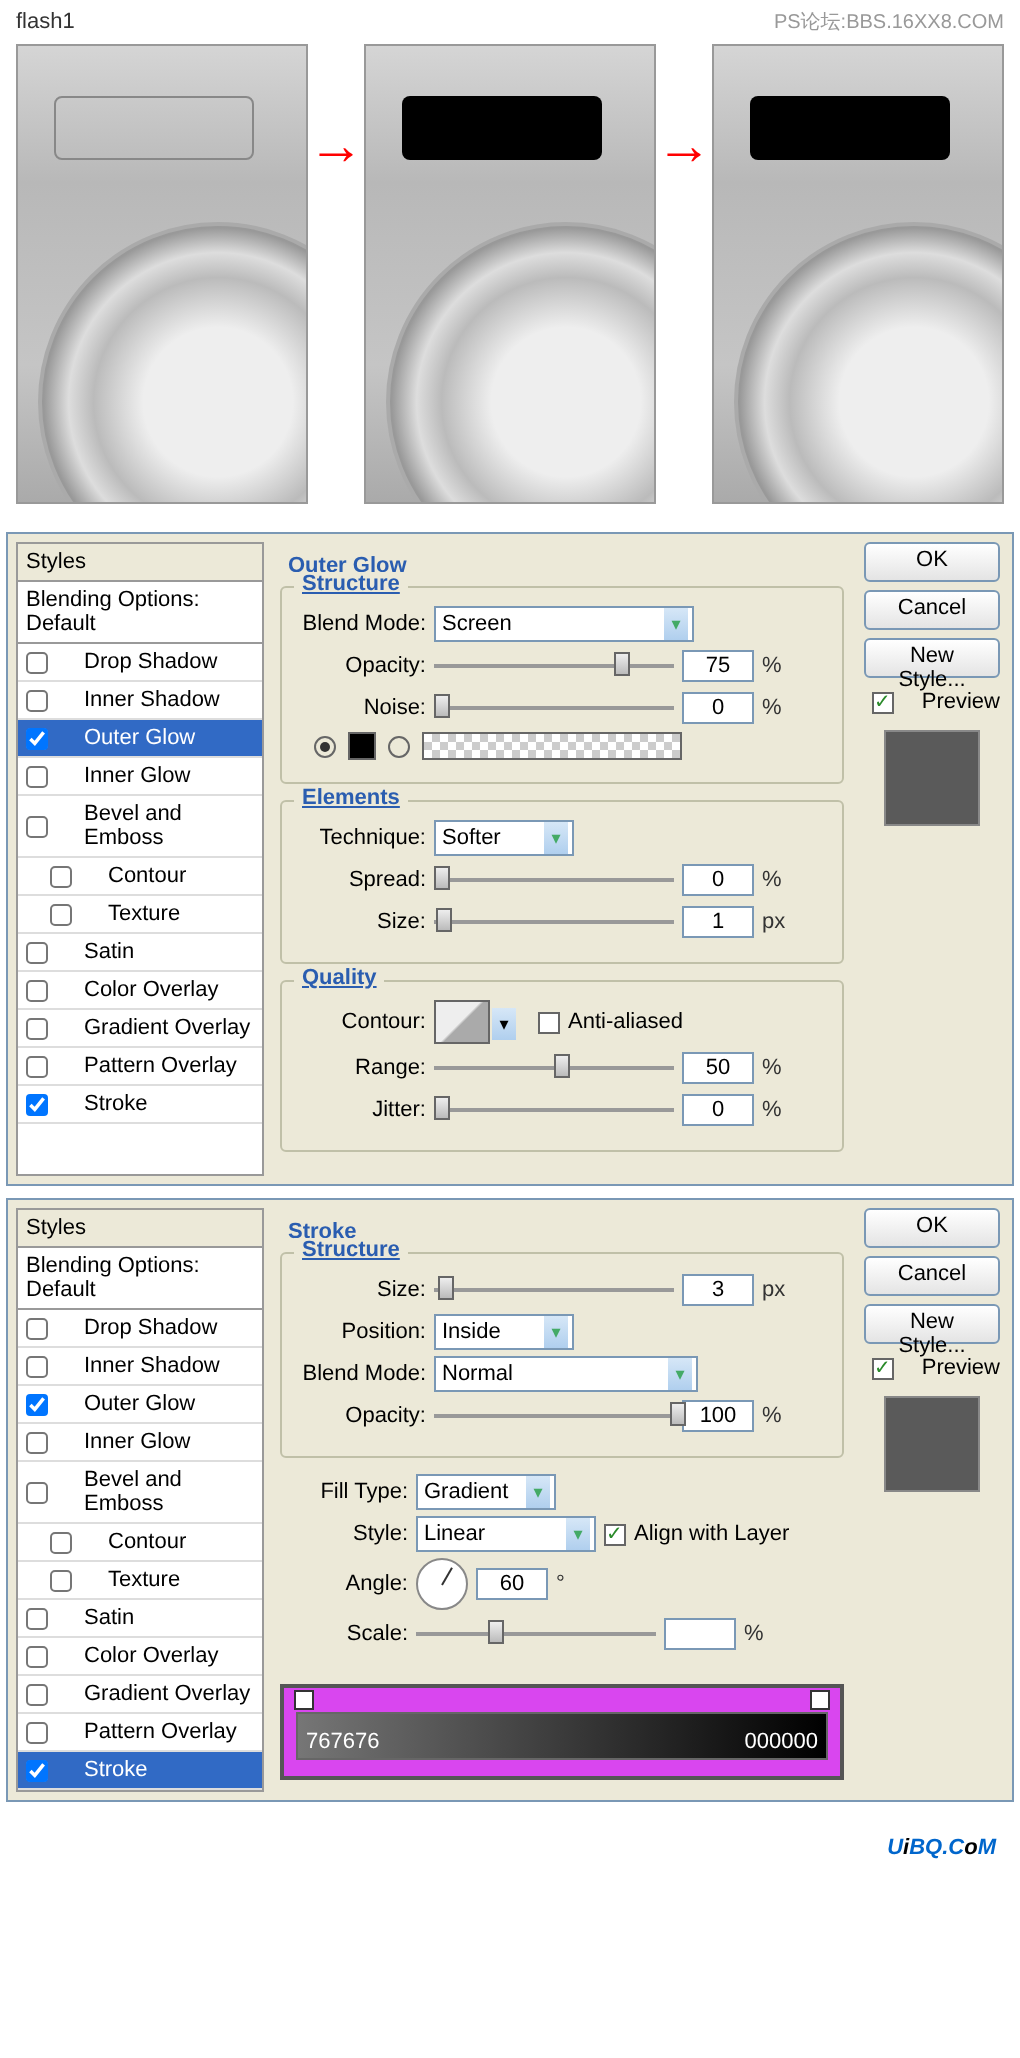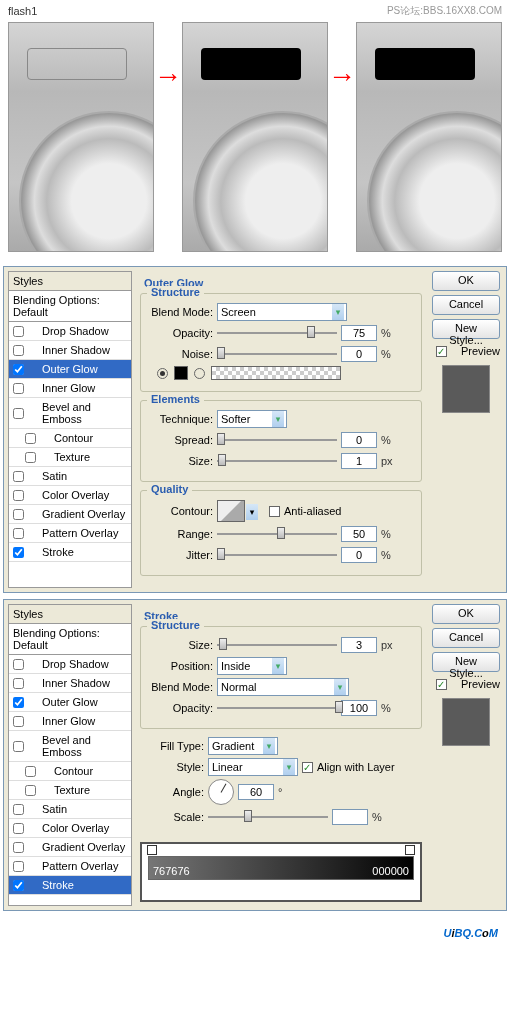--- a/index.html
+++ b/index.html
@@ -18,21 +18,21 @@
 .dialog { border: 1px solid #7a98b5; background: #ece9d8; margin: 6px 3px; display: flex; padding: 4px; }
 .styles-panel { width: 124px; border: 1px solid #999; background: #fff; }
 .styles-header { background: #ece9d8; border-bottom: 1px solid #999; padding: 3px 4px; }
 .styles-blending { border-bottom: 1px solid #999; padding: 3px 4px; }
 .style-item { padding: 3px 4px; border-bottom: 1px solid #ddd; display: flex; align-items: center; gap: 18px; }
 .style-item.indent { padding-left: 16px; }
 .style-item.active { background: #316ac5; color: #fff; }
 .style-item input[type="checkbox"] { width: 11px; height: 11px; }
 .settings { flex: 1; padding: 4px 8px; }
 .group { border: 1px solid #c0c0a8; border-radius: 3px; margin-bottom: 8px; padding: 6px 8px 8px; position: relative; }
-.group-title { position: absolute; top: -8px; left: 6px; background: #ece9d8; padding: 0 4px; color: #2a5db0; font-weight: bold; }
+.group-title { position: absolute; top: -8px; left: 6px; background: #ece9d8; padding: 0 4px; color: #2a5db0; font-weight: bold; text-decoration: underline; }
 .sub-title { color: #2a5db0; font-weight: bold; margin: 2px 0 4px 4px; }
 .row { display: flex; align-items: center; margin: 3px 0; gap: 4px; }
 .row-label { width: 64px; text-align: right; }
 .select { background: #fff; border: 1px solid #7a98b5; height: 18px; padding: 1px 14px 1px 3px; position: relative; min-width: 70px; display: inline-flex; align-items: center; }
 .select::after { content: "▾"; position: absolute; right: 2px; top: 0; width: 12px; height: 16px; background: linear-gradient(#d6e7f7,#b0cfee); text-align: center; font-size: 9px; line-height: 16px; color: #4a6; }
 .slider { flex: 1; height: 18px; display: flex; align-items: center; min-width: 80px; max-width: 120px; }
 .slider-track { flex: 1; height: 2px; background: #999; position: relative; }
 .slider-thumb { width: 8px; height: 12px; background: linear-gradient(#eee,#bbb); border: 1px solid #666; position: absolute; top: -6px; }
 .num-input { width: 36px; height: 16px; border: 1px solid #7a98b5; background: #fff; text-align: center; padding: 0 2px; }
 .unit { color: #333; }
@@ -40,21 +40,21 @@
 .radio { width: 11px; height: 11px; border: 1px solid #666; border-radius: 50%; display: inline-block; }
 .radio.sel::after { content: ""; display: block; width: 5px; height: 5px; background: #333; border-radius: 50%; margin: 2px; }
 .color-swatch { width: 14px; height: 14px; border: 1px solid #666; background: #000; }
 .grad-bar { width: 130px; height: 14px; border: 1px solid #666; background: repeating-conic-gradient(#ccc 0 25%, #fff 0 50%) 0 0/8px 8px; }
 .contour-swatch { width: 28px; height: 22px; border: 1px solid #666; background: linear-gradient(135deg, #eee 48%, #aaa 52%); position: relative; }
 .contour-swatch::after { content: "▾"; position: absolute; right: -14px; top: 3px; width: 12px; height: 16px; background: linear-gradient(#d6e7f7,#b0cfee); text-align: center; font-size: 9px; line-height: 16px; }
 .right-col { width: 72px; padding: 0 2px; display: flex; flex-direction: column; gap: 4px; }
 .btn { background: linear-gradient(#fff,#e4e4e4); border: 1px solid #7a98b5; border-radius: 3px; padding: 2px 4px; text-align: center; height: 20px; }
 .preview-chk { display: flex; align-items: center; gap: 14px; margin-top: 2px; padding-left: 4px; justify-content: space-between; }
 .preview-box { width: 48px; height: 48px; background: #5a5a5a; border: 1px solid #888; margin: 4px auto; }
-.grad-editor { border: 2px solid #555; margin-top: 16px; padding: 12px 6px 20px; position: relative; background: #ffffff; }
+.grad-editor { border: 2px solid #555; margin-top: 16px; padding: 12px 6px 8px; position: relative; background: #d946ef; }
 .grad-strip { height: 24px; background: linear-gradient(90deg, #767676, #000); border: 1px solid #666; position: relative; }
 .grad-stop { position: absolute; bottom: -12px; width: 10px; height: 10px; background: #fff; border: 1px solid #333; }
 .grad-stop.left { left: -2px; bottom: auto; top: -12px; }
 .grad-stop.right { right: -2px; bottom: auto; top: -12px; }
 .grad-val { position: absolute; bottom: 2px; color: #fff; font-size: 11px; }
 .angle-dial { width: 26px; height: 26px; border: 1px solid #888; border-radius: 50%; background: #fff; position: relative; }
 .angle-dial::after { content: ""; position: absolute; width: 10px; height: 1px; background: #333; top: 12px; left: 12px; transform: rotate(-60deg); transform-origin: left; }
 .gradient-select { width: 140px; height: 16px; border: 1px solid #333; background: linear-gradient(90deg,#767676,#000); position: relative; }
 .gradient-select::after { content: "▾"; position: absolute; right: 0; top: 0; width: 12px; height: 14px; background: linear-gradient(#d6e7f7,#b0cfee); text-align: center; font-size: 9px; line-height: 14px; }
 .footer { background: #fff; text-align: right; padding: 4px 12px; }

